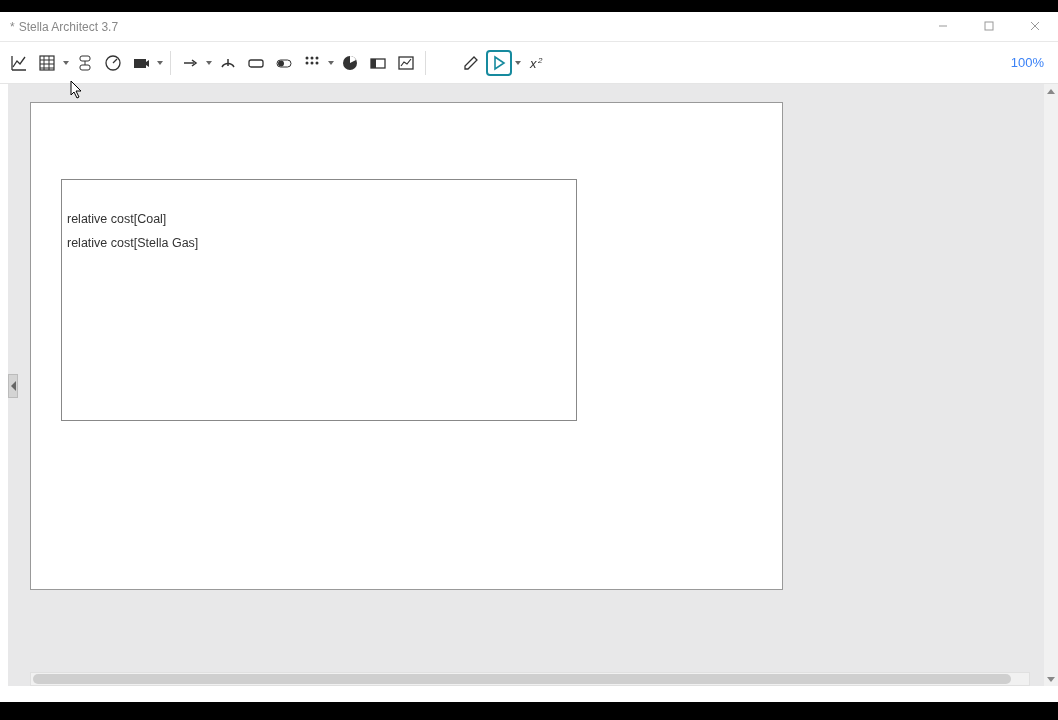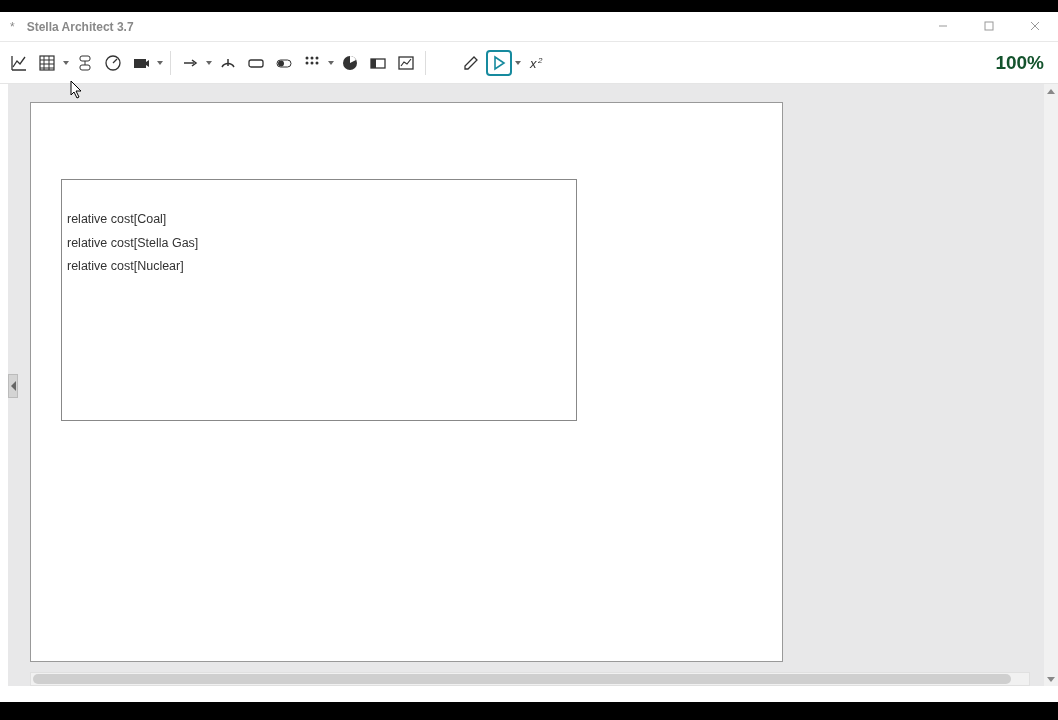--- a/index.html
+++ b/index.html
@@ -70,24 +70,23 @@
   display: flex; align-items: center; justify-content: center;
 }
 .mini-drop::after {
   content: ''; width: 0; height: 0;
   border-left: 3px solid transparent;
   border-right: 3px solid transparent;
   border-top: 4px solid #666;
 }
 .zoom {
   margin-left: auto;
-  font-size: 19px;
-  color: #14532d;
+  font-size: 13px;
+  color: #3b82f6;
   padding-right: 8px;
-  font-weight: bold;
 }
 .workspace {
   position: absolute;
   top: 42px; left: 8px; right: 0; bottom: 16px;
   background: #e8e8e9;
 }
 .left-tab {
   position: absolute;
   left: 0; top: 290px;
   width: 10px; height: 24px;
@@ -103,21 +102,21 @@
 }
 .canvas-wrap {
   position: absolute;
   top: 0; left: 12px; right: 14px; bottom: 0;
   overflow: hidden;
 }
 .page {
   position: absolute;
   top: 18px; left: 10px;
   width: 753px;
-  height: 560px;
+  height: 488px;
   background: #fff;
   border: 1px solid #999;
 }
 .var-box {
   position: absolute;
   top: 76px; left: 30px;
   width: 516px;
   height: 242px;
   background: #fff;
   border: 1px solid #888;
@@ -168,21 +167,21 @@
   position:absolute;
   left:0;right:0;bottom:0;height:18px;
   background:#000;
 }
 </style>
 </head>
 <body>
 
 <div class="titlebar">
   <span>*</span>
-  <span style="margin-left:12px;font-weight:bold;">Stella Architect 3.7</span>
+  <span style="margin-left:4px;">Stella Architect 3.7</span>
   <div class="win-controls">
     <div class="win-btn">
       <svg viewBox="0 0 10 10">
           <line x1="1" y1="5" x2="9" y2="5" stroke="#999" stroke-width="1"></line>
         </svg>
     </div>
     <div class="win-btn">
       <svg viewBox="0 0 10 10">
           <rect x="1" y="1" width="8" height="8" fill="none" stroke="#999" stroke-width="1"></rect>
         </svg>
@@ -312,21 +311,20 @@
   </div>
 
   <div class="workspace">
     <div class="left-tab"></div>
 
     <div class="canvas-wrap">
       <div class="page">
         <div class="var-box">
           <div class="var-item">relative cost[Coal]</div>
           <div class="var-item">relative cost[Stella Gas]</div>
-          <div class="var-item">relative cost[Nuclear]</div>
         </div>
       </div>
 
       <div class="hscroll">
           <div class="thumb"></div>
         </div>
     </div>
 
     <div class="vscroll">
       <div class="up"></div>

